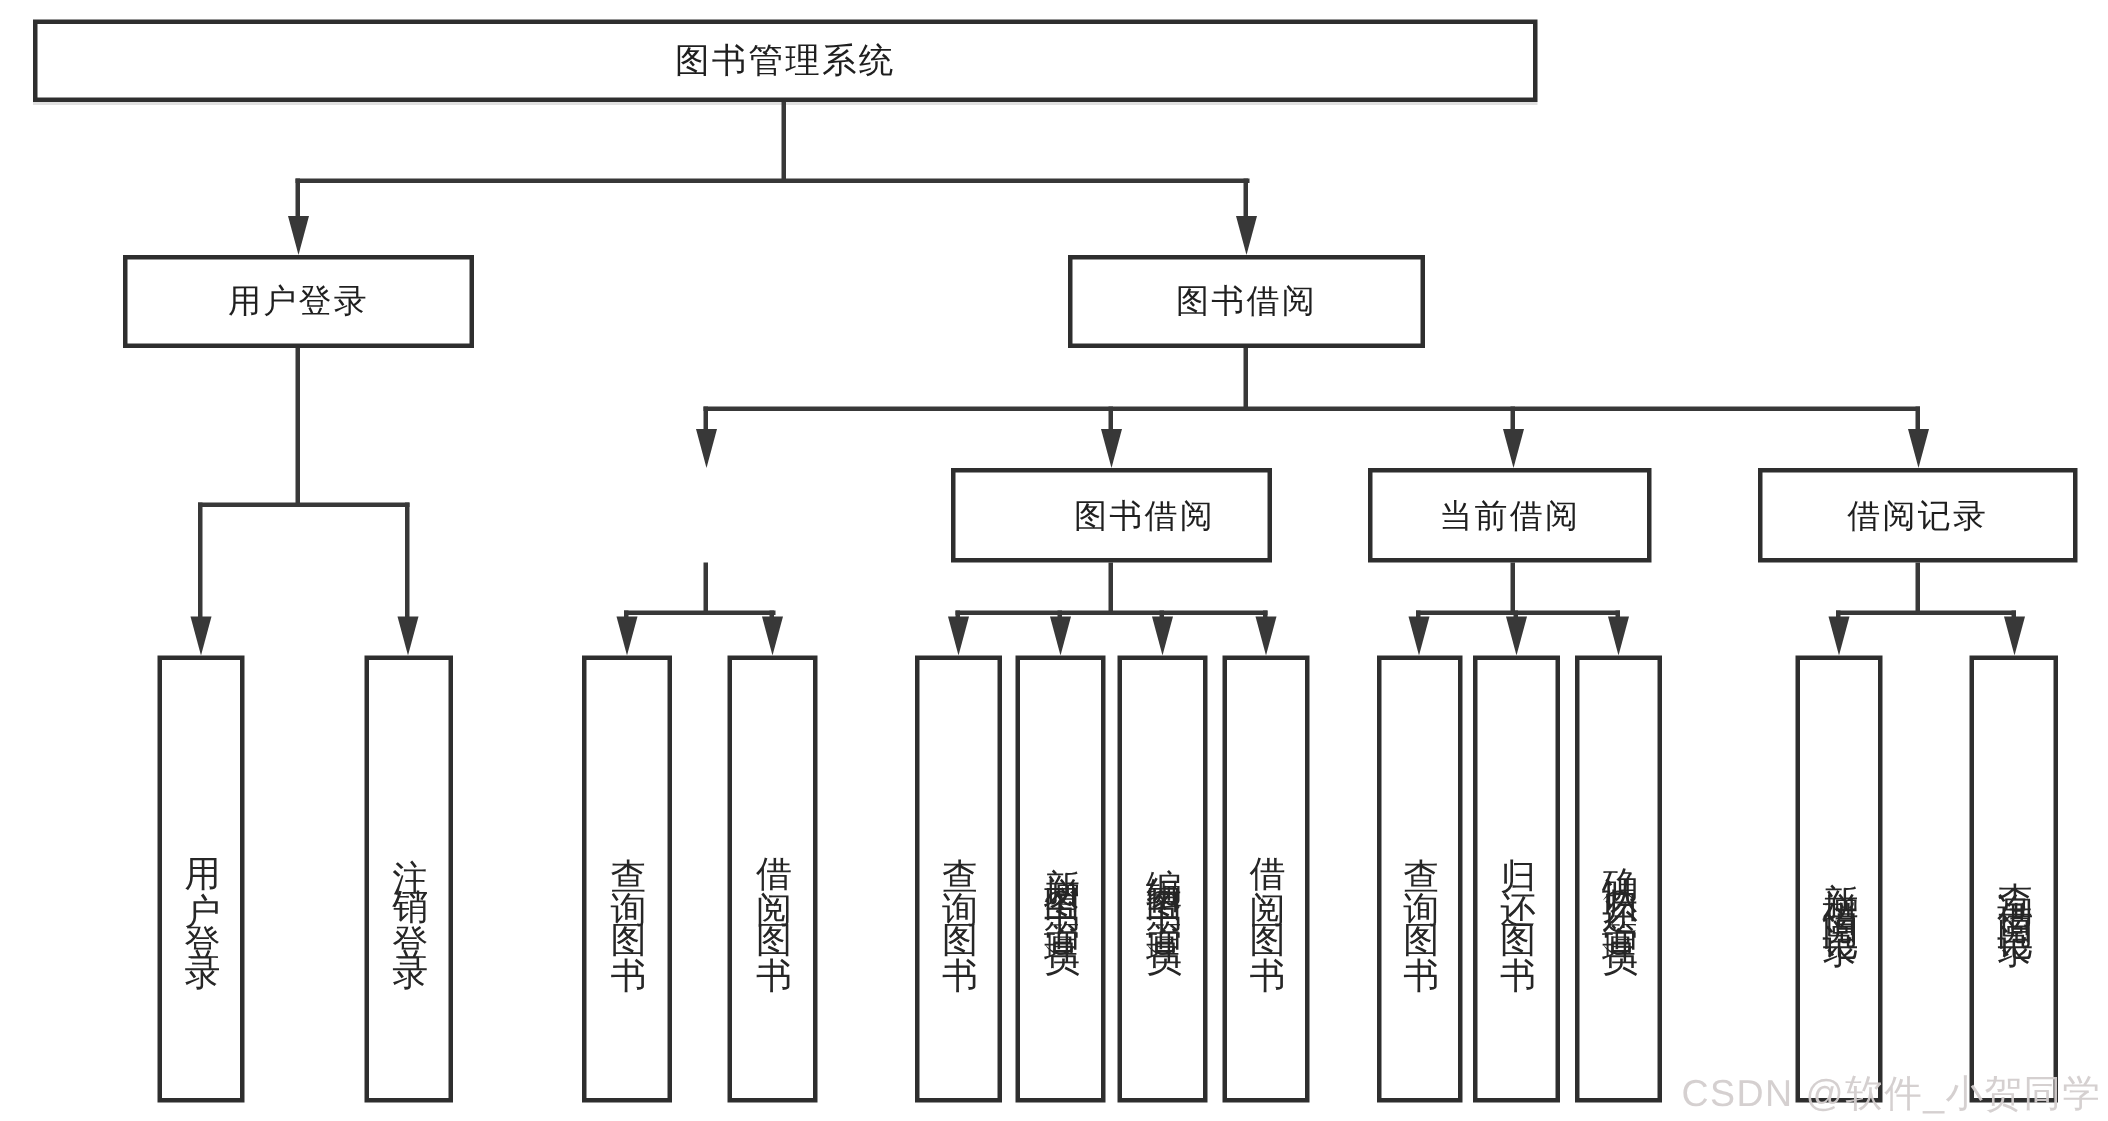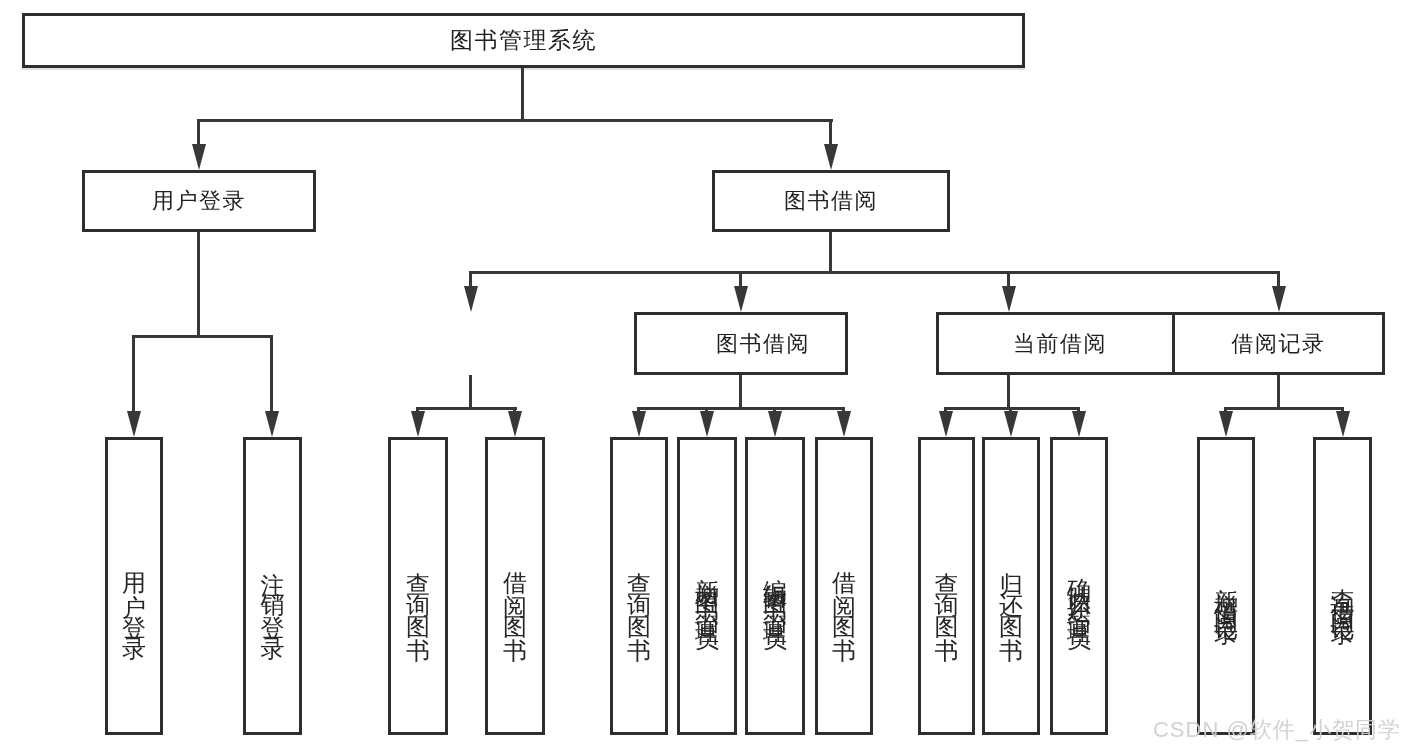--- a/index.html
+++ b/index.html
@@ -46,21 +46,21 @@
   .arrow{
     position:absolute;width:0;height:0;
     border-left:7px solid transparent;
     border-right:7px solid transparent;
     border-top:26px solid #383838;
   }
   
   .watermark{
     position:absolute;
     right:4px;bottom:2px;
-    font-size:22px;
+    font-size:25px;
     color:rgba(211,205,205,0.95);
     letter-spacing:1px;
     white-space:nowrap;
   }
 </style>
 </head>
 <body>
 
 <div class="canvas">
 
@@ -97,21 +97,21 @@
   <div class="vline" style="left:739px;top:271px;height:18px;"></div>
   <div class="arrow" style="left:734px;top:286px;"></div>
   <div class="vline" style="left:1007px;top:271px;height:18px;"></div>
   <div class="arrow" style="left:1002px;top:286px;"></div>
   <div class="vline" style="left:1277px;top:271px;height:18px;"></div>
   <div class="arrow" style="left:1272px;top:286px;"></div>
 
   <div class="box" style="left:634px;top:312px;width:214px;height:63px;padding-left:44px;">
     <span class="hlabel">图书借阅</span>
   </div>
-  <div class="box" style="left:936px;top:312px;width:248px;height:63px;">
+  <div class="box" style="left:912px;top:312px;width:189px;height:63px;">
     <span class="hlabel">当前借阅</span>
   </div>
   <div class="box" style="left:1172px;top:312px;width:213px;height:63px;">
     <span class="hlabel">借阅记录</span>
   </div>
 
   <div class="vline" style="left:469px;top:375px;height:35px;"></div>
   <div class="hline" style="left:416px;top:407px;width:101px;"></div>
   <div class="vline" style="left:416px;top:407px;height:8px;"></div>
   <div class="arrow" style="left:411px;top:411px;"></div>

